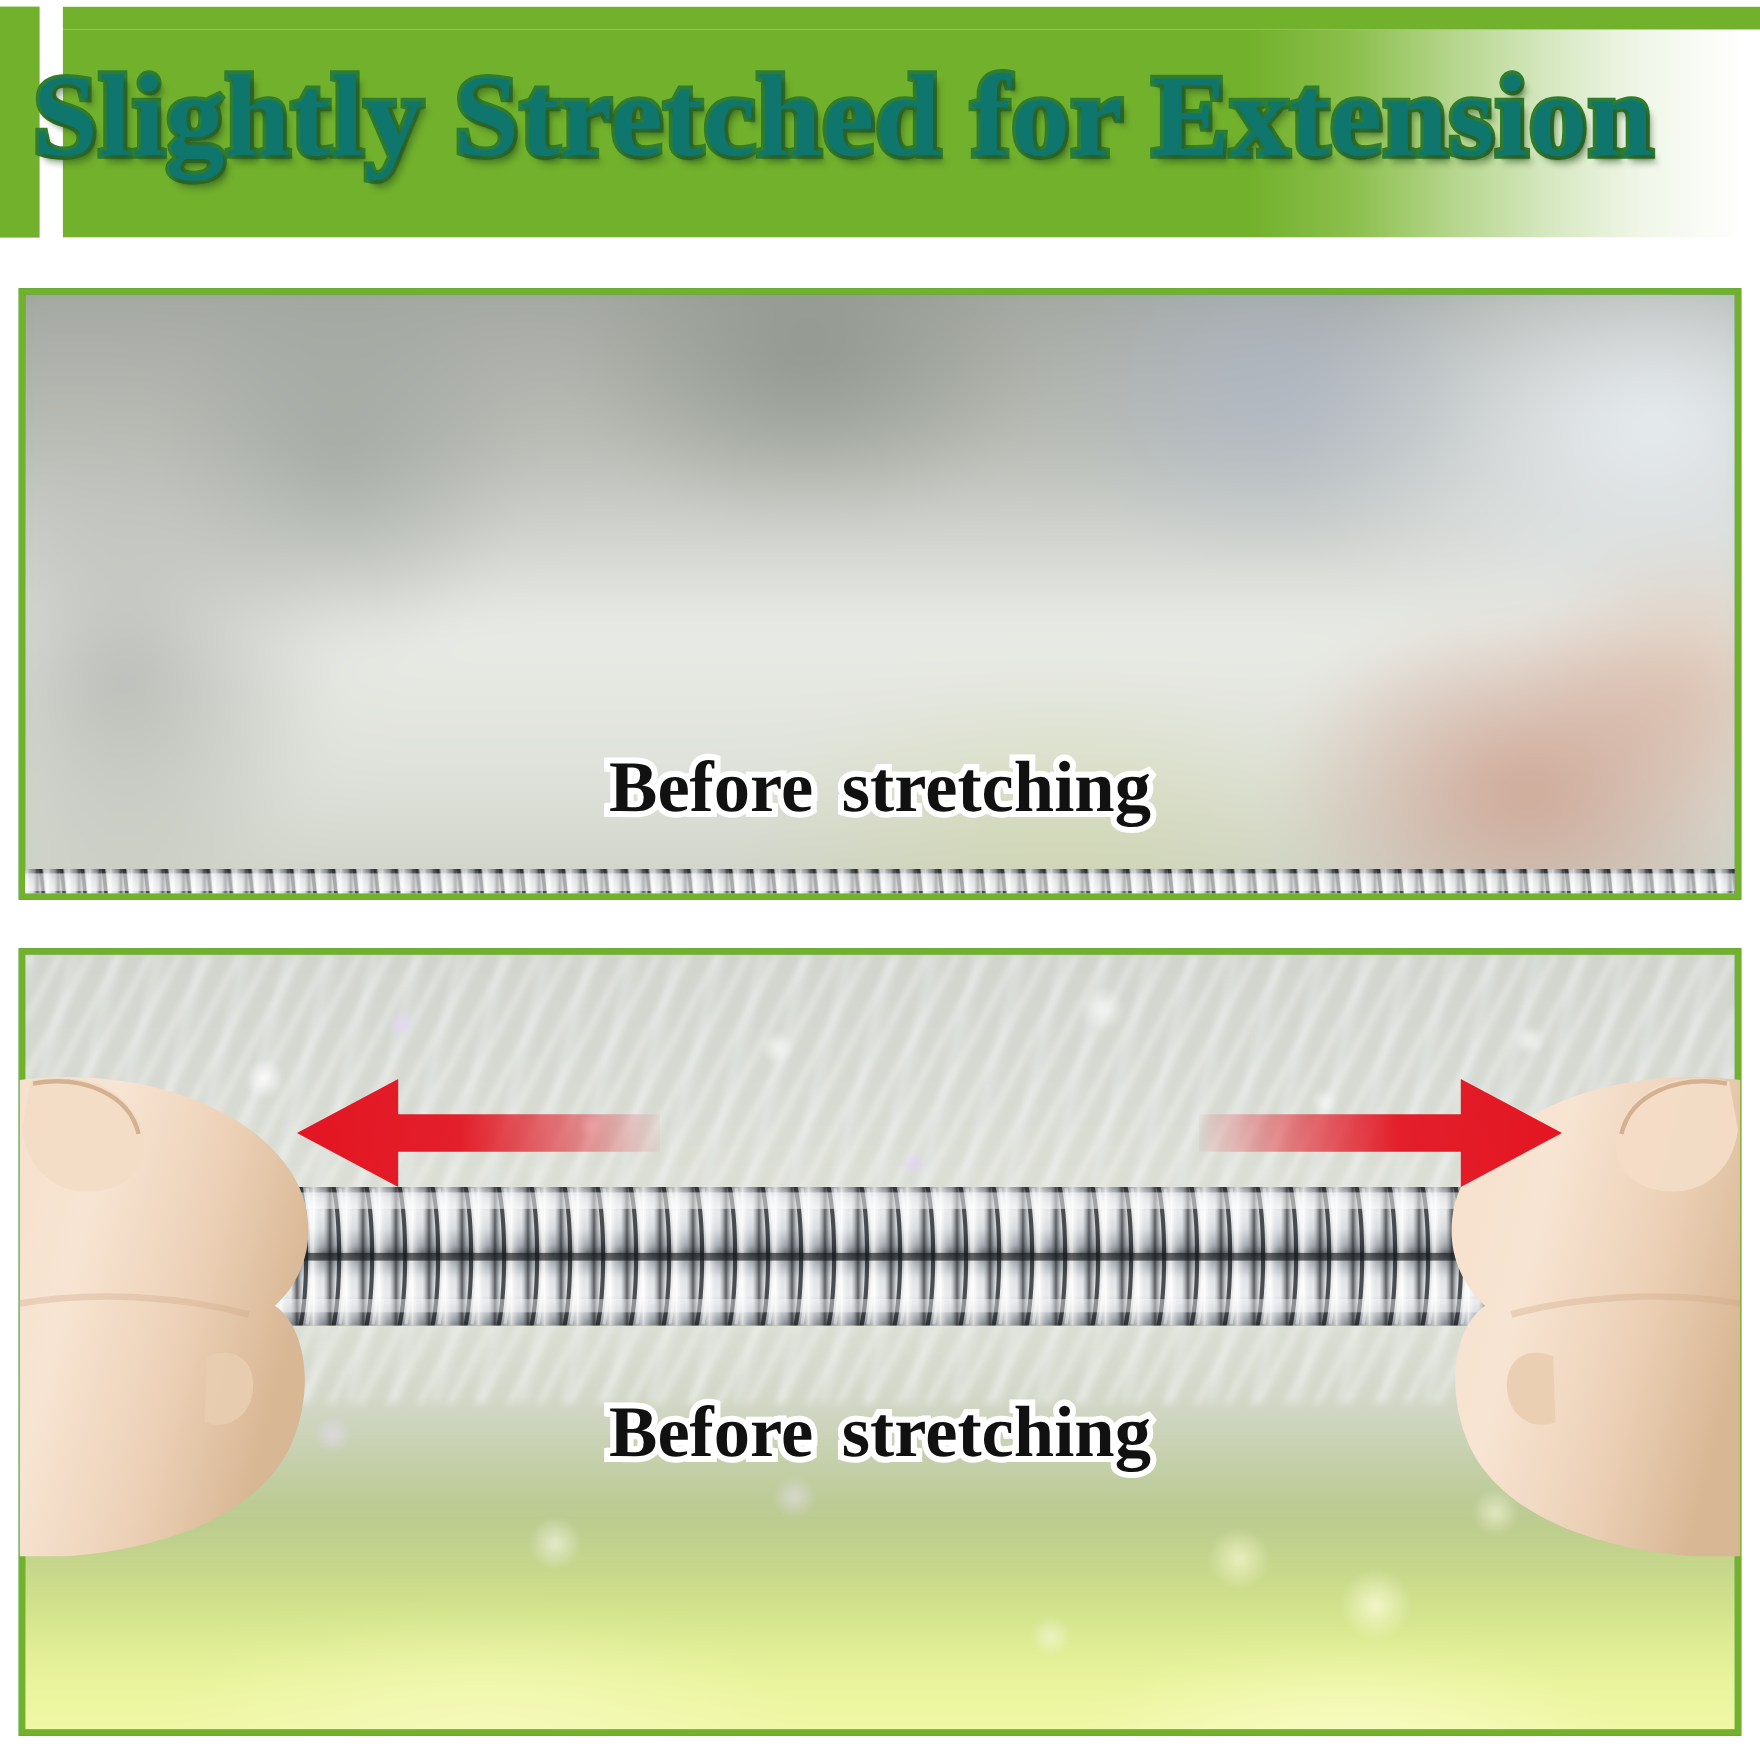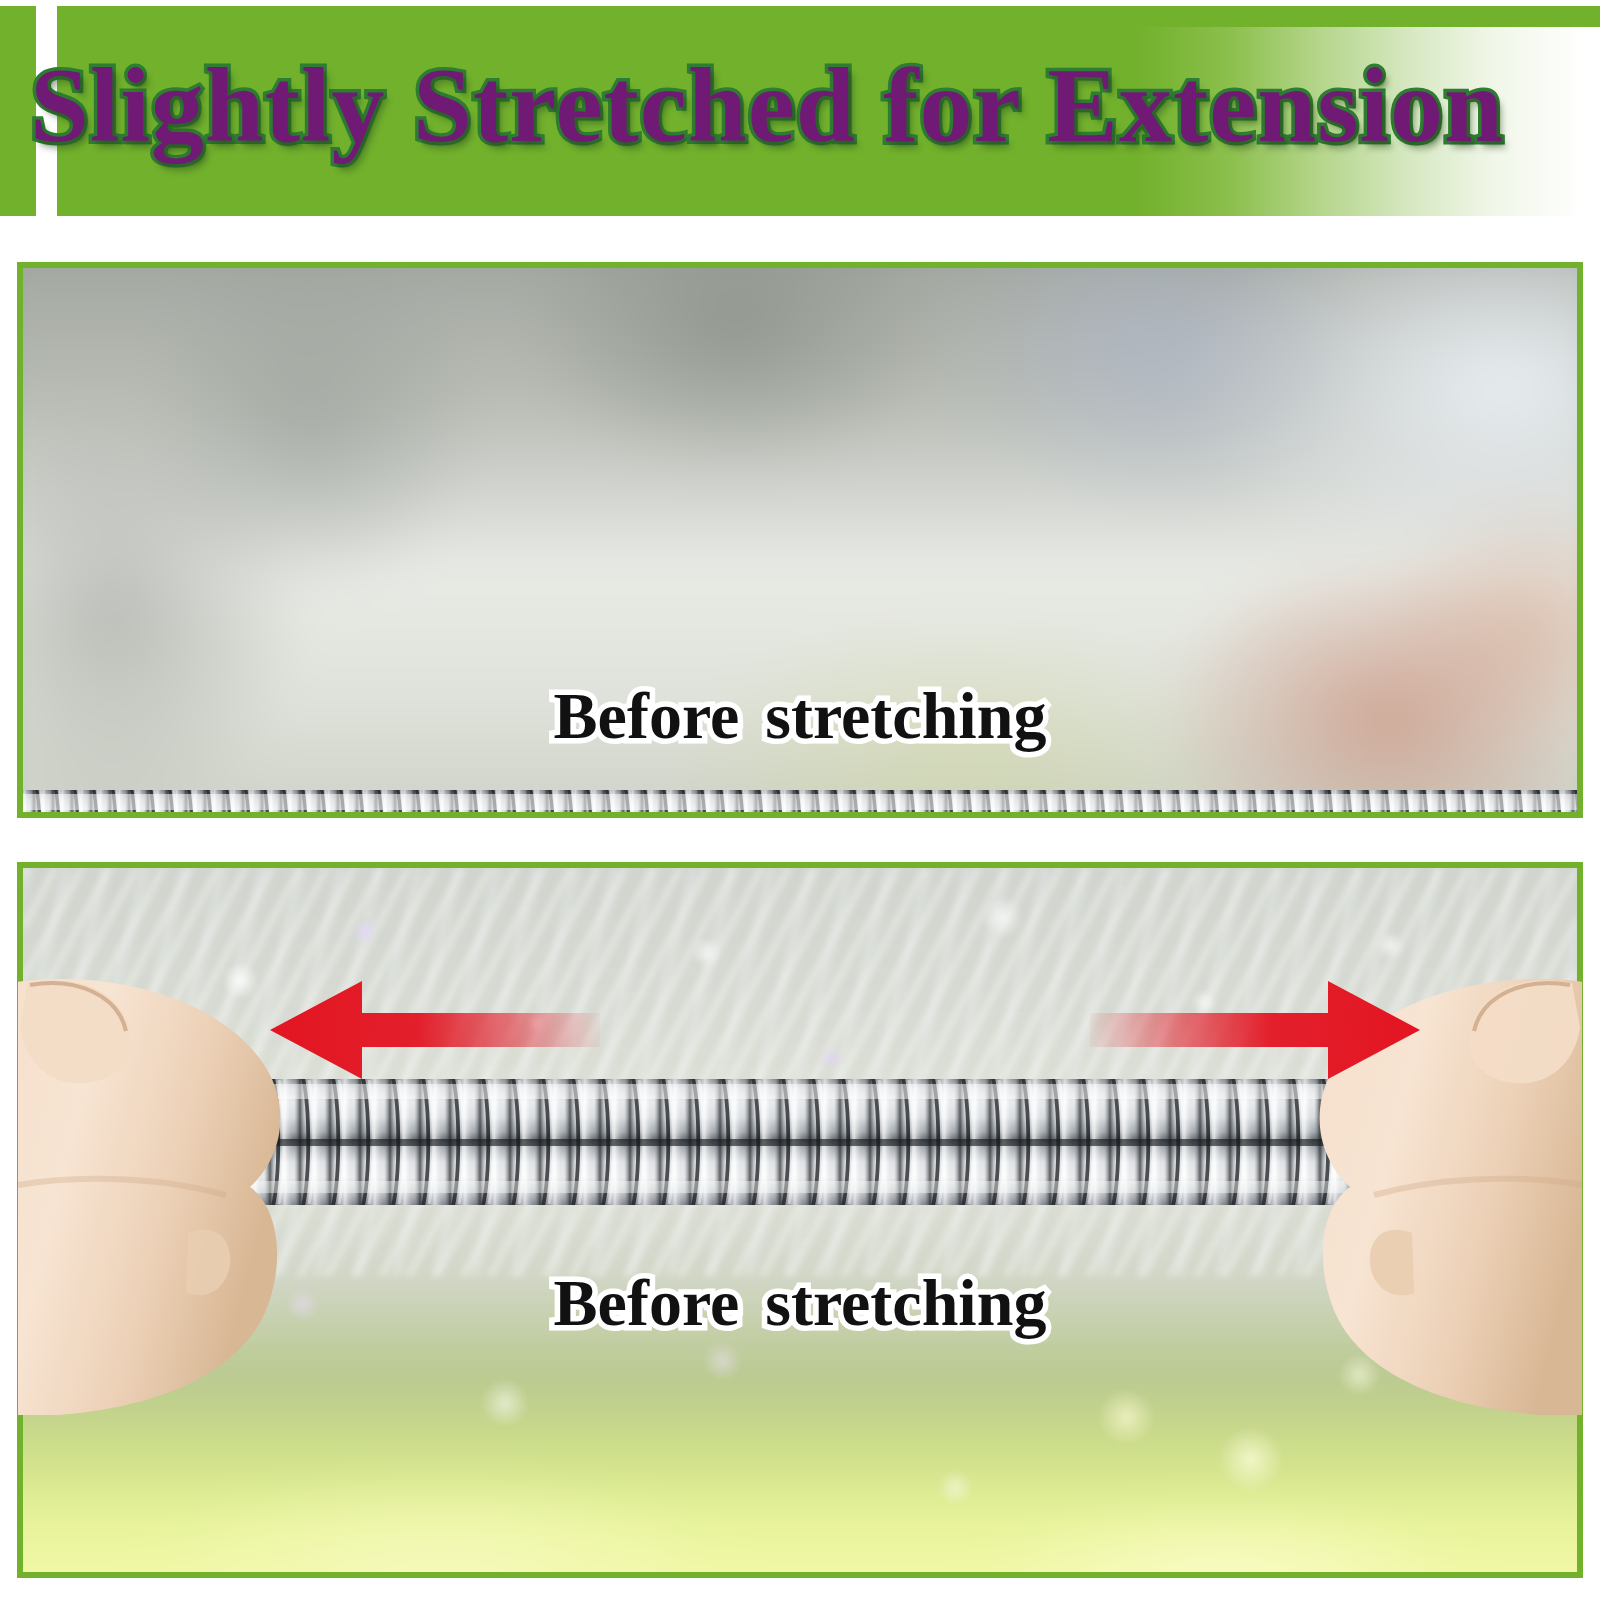--- a/index.html
+++ b/index.html
@@ -62,21 +62,21 @@
     left: 30px;
     top: 36px;
     width: 1560px;
     height: 140px;
     line-height: 140px;
     white-space: nowrap;
     font-family: "Liberation Serif", serif;
     font-weight: bold;
     font-size: 106px;
     letter-spacing: 1px;
-    color: #701a75;
+    color: #0f766e;
     -webkit-text-stroke: 7px #2e7d32;
     paint-order: stroke fill;
     text-shadow:
        5px 7px 6px rgba(40,80,30,0.45),
        3px 4px 2px rgba(40,80,30,0.30);
   }
 
   
   .photo-panel {
     position: absolute;

